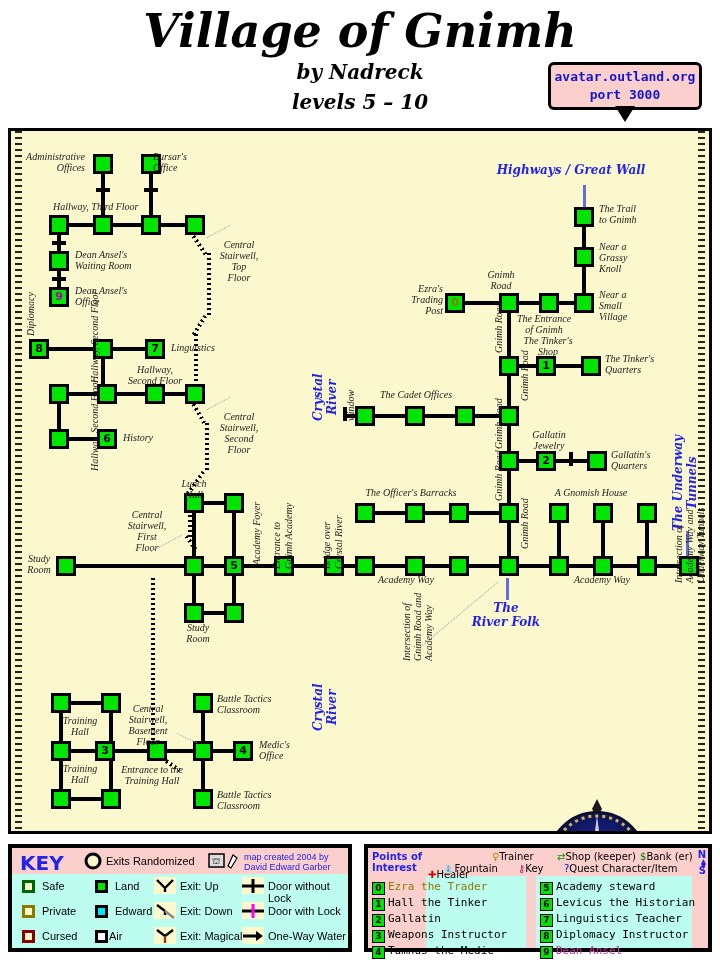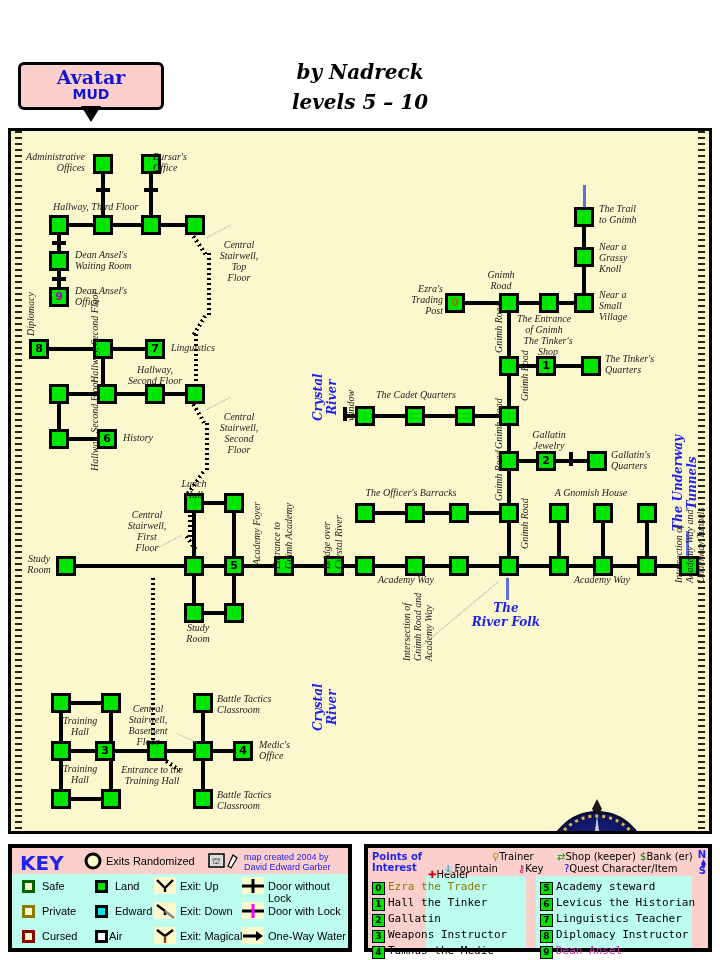--- a/index.html
+++ b/index.html
@@ -107,29 +107,30 @@
     text-align:center;vertical-align:-1px;margin-right:3px;color:#000;}
   .ns{position:absolute;font-family:"DejaVu Sans",sans-serif;font-weight:bold;font-size:10px;
     color:#2222ee;text-align:center;line-height:10px;}
 </style>
 </head>
 <body>
 
 <div id="page">
 
   <div id="header">
+    <div class="title">Village of Gnimh</div>
     <div class="byline">by Nadreck</div>
     <div class="levels">levels 5 – 10</div>
 
-    <div class="banner" id="banner-left">
-      <div class="b1">Avatar</div>
-      <div class="b2">MUD</div>
+
+    <div class="banner" id="banner-right">
+      <div class="b1">avatar.outland.org</div>
+      <div class="b2">port 3000</div>
       <div class="tail"></div>
     </div>
-
   </div>
 
   <div id="map">
     <div class="torn" id="torn-l"></div>
     <div class="torn" id="torn-r"></div>
 
     <div class="room" style="left:82px;top:23px"></div>
     <div class="room" style="left:130px;top:23px"></div>
     <div class="ev" style="left:90px;top:43px;height:41px"></div>
     <div class="ev" style="left:138px;top:43px;height:41px"></div>
@@ -280,20 +281,21 @@
 
     <div class="lbl c" style="left:40px;top:584px;width:58px">Training<br>Hall</div>
     <div class="lbl c" style="left:40px;top:632px;width:58px">Training<br>Hall</div>
     <div class="lbl c" style="left:104px;top:572px;width:66px">Central<br>Stairwell,<br>Basement<br>Floor</div>
     <div class="leader" style="left:166px;top:602px;width:22px;transform:rotate(25deg)"></div>
     <div class="lbl c" style="left:96px;top:633px;width:90px">Entrance to the<br>Training Hall</div>
     <div class="lbl" style="left:206px;top:562px;width:80px">Battle Tactics<br>Classroom</div>
     <div class="lbl" style="left:206px;top:658px;width:80px">Battle Tactics<br>Classroom</div>
     <div class="lbl" style="left:248px;top:608px;width:54px">Medic's<br>Office</div>
 
+    <div class="blue" style="left:460px;top:32px;width:200px">Highways / Great Wall</div>
     <div class="bluestem" style="left:572px;top:54px;height:24px"></div>
 
     <div class="room" style="left:563px;top:76px"></div>
     <div class="room" style="left:563px;top:116px"></div>
     <div class="room" style="left:563px;top:162px"></div>
     <div class="ev" style="left:571px;top:96px;height:20px"></div>
     <div class="ev" style="left:571px;top:136px;height:26px"></div>
     <div class="lbl" style="left:588px;top:72px;width:64px">The Trail<br>to Gnimh</div>
     <div class="lbl" style="left:588px;top:110px;width:54px">Near a<br>Grassy<br>Knoll</div>
     <div class="lbl" style="left:588px;top:158px;width:54px">Near a<br>Small<br>Village</div>
@@ -337,21 +339,21 @@
     <div class="lbl" style="left:594px;top:222px;width:66px">The Tinker's<br>Quarters</div>
 
     <div class="room" style="left:344px;top:275px"></div>
     <div class="room" style="left:394px;top:275px"></div>
     <div class="room" style="left:444px;top:275px"></div>
     <div class="eh" style="left:364px;top:283px;width:30px"></div>
     <div class="eh" style="left:414px;top:283px;width:30px"></div>
     <div class="eh" style="left:464px;top:283px;width:24px"></div>
     <div class="eh" style="left:334px;top:283px;width:10px"></div>
     <div class="door-h" style="left:332px;top:276px"></div>
-    <div class="lbl c" style="left:350px;top:258px;width:110px">The Cadet Quarters</div>
+    <div class="lbl c" style="left:350px;top:258px;width:110px">The Cadet Offices</div>
     <div class="vlbl" style="left:334px;top:290px">window</div>
     <div class="vblue" style="left:300px;top:290px">Crystal<br>River</div>
 
     <div class="room poi" style="left:525px;top:320px">
       <span class="num">2</span>
     </div>
     <div class="room" style="left:576px;top:320px"></div>
     <div class="eh" style="left:508px;top:328px;width:17px"></div>
     <div class="eh" style="left:545px;top:328px;width:31px"></div>
     <div class="door-h" style="left:558px;top:321px"></div>

